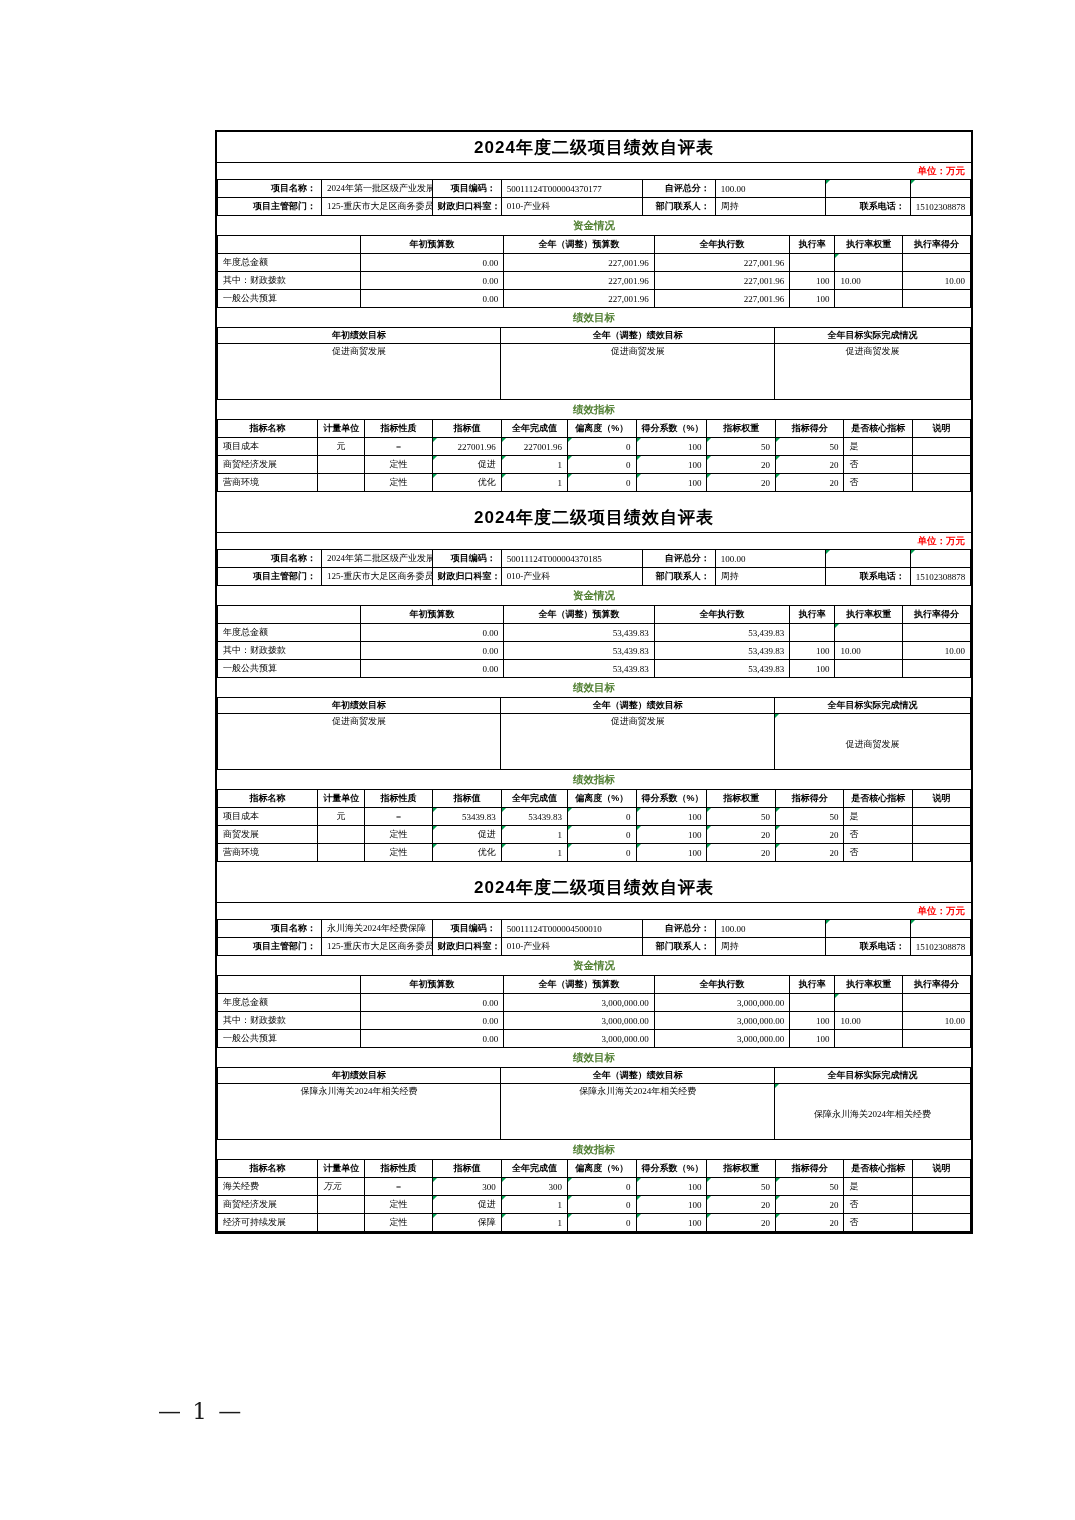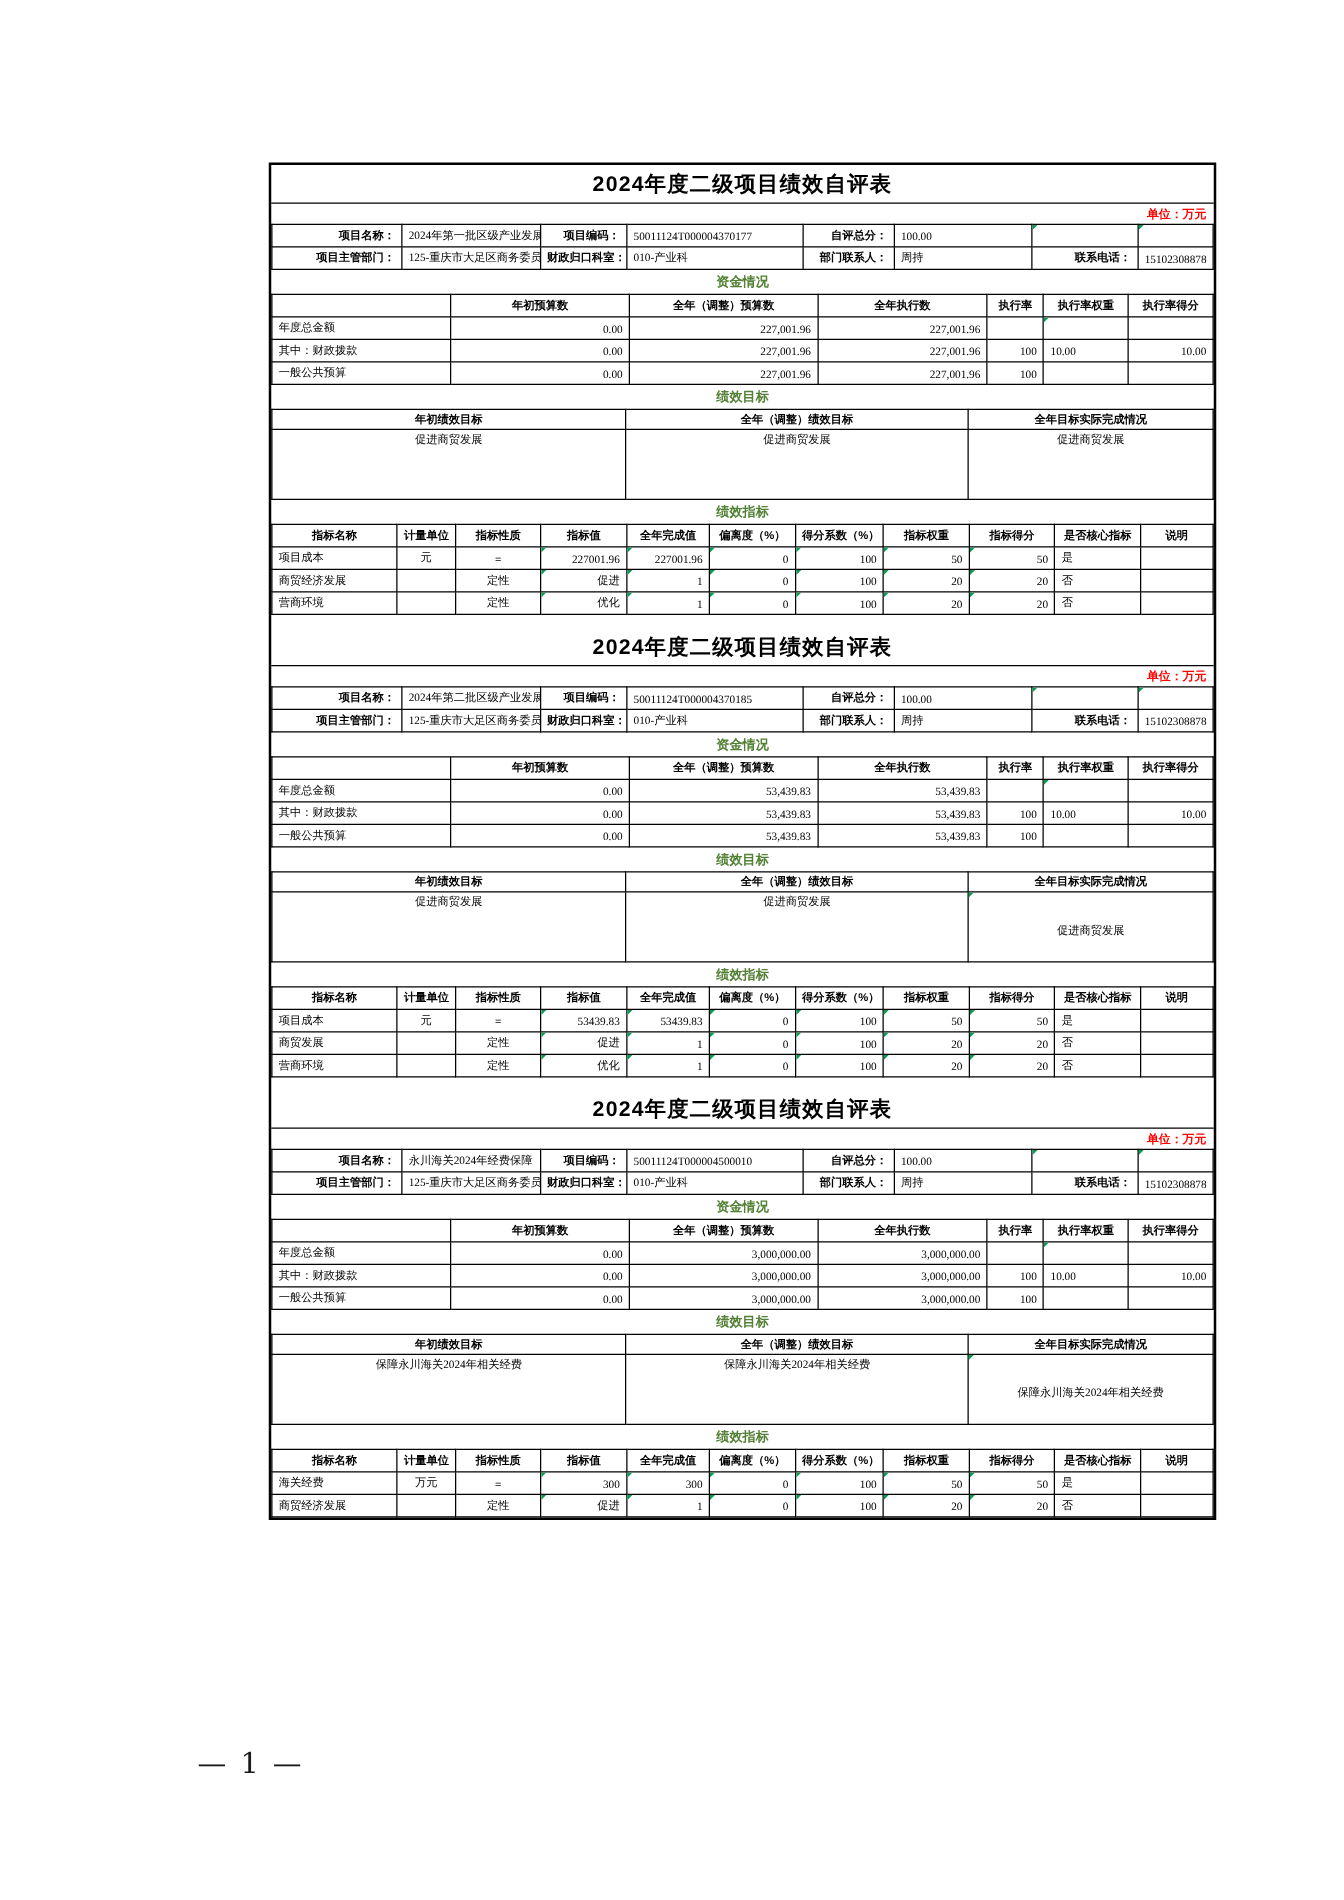--- a/index.html
+++ b/index.html
@@ -579,36 +579,49 @@
             <th>得分系数（%）</th>
             <th>指标权重</th>
             <th>指标得分</th>
             <th>是否核心指标</th>
             <th>说明</th>
           </tr>
         </thead>
       <tbody>
           <tr>
             <td style="text-align: left;">海关经费</td>
-            <td style="text-align: center;">万元</td>
+            <td style="text-align: left; font-style: italic;">万元</td>
             <td style="text-align: center;">=</td>
             <td class="tick" style="text-align: right;">300</td>
             <td class="tick" style="text-align: right;">300</td>
             <td class="tick" style="text-align: right;">0</td>
             <td class="tick" style="text-align: right;">100</td>
             <td class="tick" style="text-align: right;">50</td>
             <td class="tick" style="text-align: right;">50</td>
             <td style="text-align: left;">是</td>
             <td style="text-align: left;"></td>
           </tr>
           <tr>
             <td style="text-align: left;">商贸经济发展</td>
             <td style="text-align: center;"></td>
             <td style="text-align: center;">定性</td>
             <td class="tick" style="text-align: right;">促进</td>
+            <td class="tick" style="text-align: right;">1</td>
+            <td class="tick" style="text-align: right;">0</td>
+            <td class="tick" style="text-align: right;">100</td>
+            <td class="tick" style="text-align: right;">20</td>
+            <td class="tick" style="text-align: right;">20</td>
+            <td style="text-align: left;">否</td>
+            <td style="text-align: left;"></td>
+          </tr>
+          <tr>
+            <td style="text-align: left;">经济可持续发展</td>
+            <td style="text-align: center;"></td>
+            <td style="text-align: center;">定性</td>
+            <td class="tick" style="text-align: right;">保障</td>
             <td class="tick" style="text-align: right;">1</td>
             <td class="tick" style="text-align: right;">0</td>
             <td class="tick" style="text-align: right;">100</td>
             <td class="tick" style="text-align: right;">20</td>
             <td class="tick" style="text-align: right;">20</td>
             <td style="text-align: left;">否</td>
             <td style="text-align: left;"></td>
           </tr>
         </tbody>
     </table>

